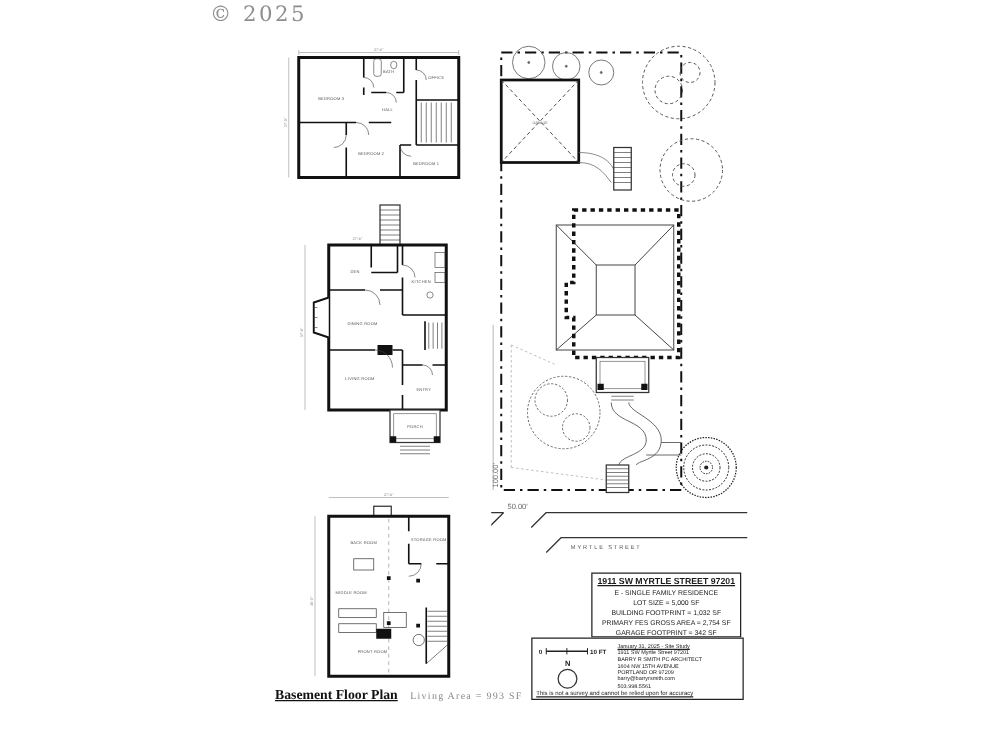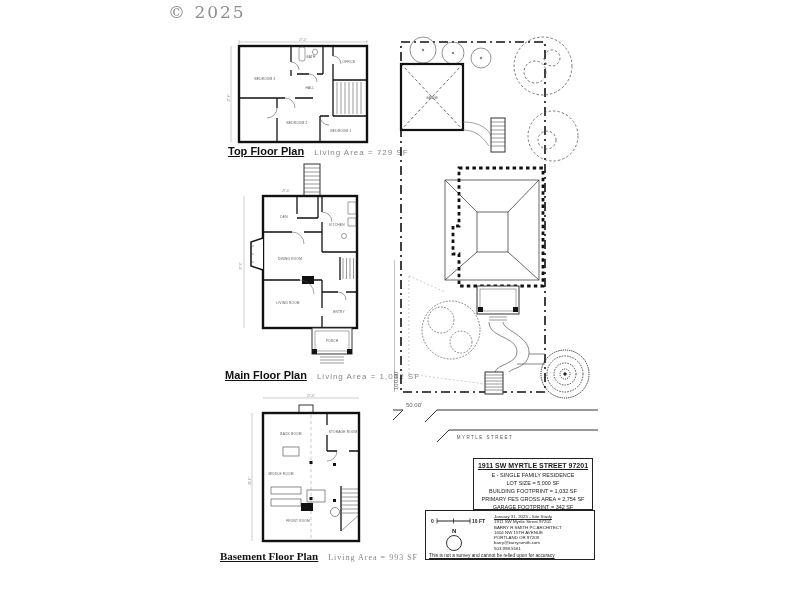--- a/index.html
+++ b/index.html
@@ -76,24 +76,20 @@
       <path d="M95,80 A9,9 0 0 0 104,89"></path>
     </g>
 
     <text class="room-label" x="40" y="44">BEDROOM 3</text>
     <text class="room-label" x="86" y="22">BATH</text>
     <text class="room-label" x="124" y="27">OFFICE</text>
     <text class="room-label" x="85" y="53">HALL</text>
     <text class="room-label" x="72" y="88">BEDROOM 2</text>
     <text class="room-label" x="116" y="96">BEDROOM 1</text>
   </svg>
-  <div class="plan-caption" style="left:228px;top:145px;">
-    <span class="t">Top Floor Plan</span>
-    <span class="a">Living Area = 729 SF</span>
-  </div>
 
   <svg style="position:absolute;left:222px;top:162px;" width="156" height="206" viewBox="0 0 156 206">
 
     <rect x="82" y="2" width="16" height="32" fill="#fff" stroke="#333" stroke-width="1"></rect>
     <g stroke="#333" stroke-width="0.5">
       <line x1="82" y1="6" x2="98" y2="6"></line>
         <line x1="82" y1="10" x2="98" y2="10"></line>
       <line x1="82" y1="14" x2="98" y2="14"></line>
         <line x1="82" y1="18" x2="98" y2="18"></line>
       <line x1="82" y1="22" x2="98" y2="22"></line>
@@ -149,24 +145,20 @@
       <line x1="98" y1="201" x2="122" y2="201"></line>
     </g>
 
     <text class="room-label" x="62" y="56">DEN</text>
     <text class="room-label" x="115" y="64">KITCHEN</text>
     <text class="room-label" x="68" y="98">DINING ROOM</text>
     <text class="room-label" x="66" y="142">LIVING ROOM</text>
     <text class="room-label" x="117" y="151">ENTRY</text>
     <text class="room-label" x="110" y="180">PORCH</text>
   </svg>
-  <div class="plan-caption" style="left:225px;top:369px;">
-    <span class="t">Main Floor Plan</span>
-    <span class="a">Living Area = 1,032 SF</span>
-  </div>
 
   <svg style="position:absolute;left:243px;top:391px;" width="136" height="158" viewBox="0 0 136 158">
 
     <line x1="20" y1="7" x2="116" y2="7" stroke="#999" stroke-width="0.5"></line>
     <text class="dim-label" x="68" y="5.5">27'-6"</text>
     <line x1="9" y1="22" x2="9" y2="150" stroke="#999" stroke-width="0.5"></line>
     <text class="dim-label" transform="translate(7.5,90) rotate(-90)">36'-0"</text>
 
     <rect x="56" y="14" width="14" height="8" fill="#fff" stroke="#333" stroke-width="1"></rect>
 

